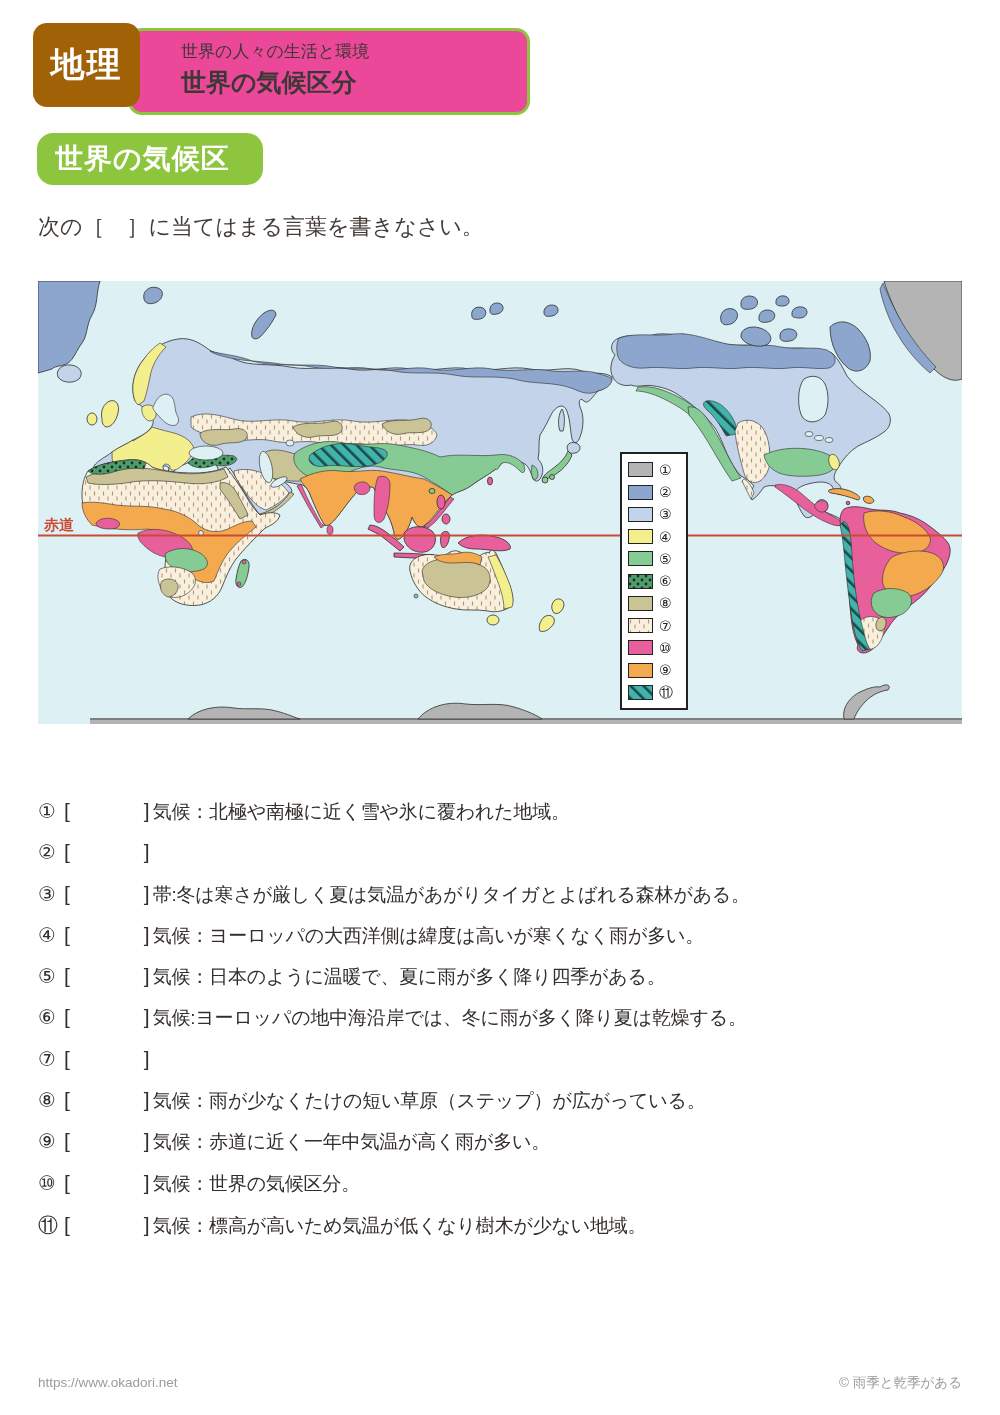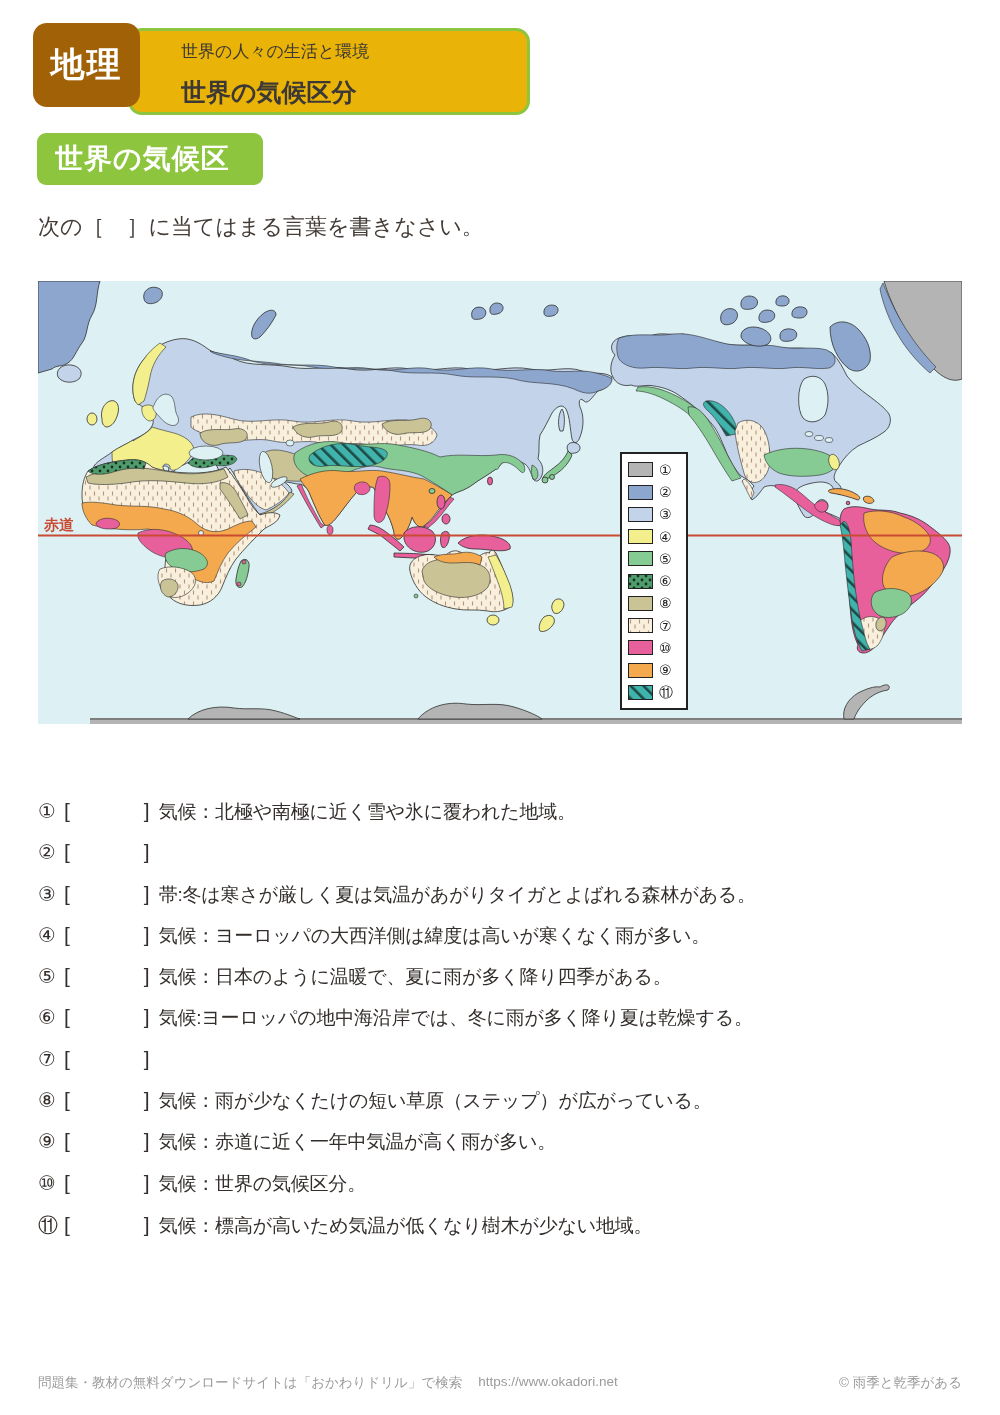--- a/index.html
+++ b/index.html
@@ -10,28 +10,28 @@
   }
   
   .subject-box{
     position:absolute;left:33px;top:23px;width:107px;height:84px;
     background:#a16207;border-radius:14px;z-index:2;
     display:flex;align-items:center;justify-content:center;
     color:#fff;font-size:34px;font-weight:bold;letter-spacing:2px;
   }
   .title-box{
     position:absolute;left:128px;top:28px;width:402px;height:87px;
-    border:3px solid #8dc53f;border-radius:14px;background:#eab308;z-index:1;
+    border:3px solid #8dc53f;border-radius:14px;background:#ec4899;z-index:1;
     box-sizing:border-box;padding:10px 10px 0 50px;
   }
   .title-box .unit{font-size:17px;color:#3c3835;line-height:1.3;}
-  .title-box .ttl{font-size:25px;color:#3c3835;font-weight:600;margin-top:13px;}
+  .title-box .ttl{font-size:25px;color:#3c3835;font-weight:600;margin-top:3px;}
   .section-label{
     position:absolute;left:37px;top:133px;width:226px;height:52px;
-    background:#8dc53f;border-radius:9px;
+    background:#8dc53f;border-radius:16px;
     display:flex;align-items:center;padding-left:18px;box-sizing:border-box;
     color:#fff;font-size:28px;font-weight:bold;letter-spacing:1px;
   }
   .instruction{position:absolute;left:38px;top:212px;font-size:22px;color:#433b36;}
 
   
   .map-box{
     position:absolute;left:38px;top:281px;width:924px;height:443px;
     background:#ddf1f4;overflow:hidden;
   }
@@ -52,21 +52,21 @@
   .f8{fill:#c9c396}.f9{fill:#f4a94e}.f10{fill:#e7609c}.f11{fill:url(#pat-stripe)}
   .sea{fill:#ddf1f4}
   .equator-text{font-size:15px;fill:#c94b32;font-weight:bold;}
 
   
   .questions{position:absolute;left:38px;top:799px;width:930px;}
   .q-row{display:flex;align-items:baseline;height:41.3px;font-size:19px;color:#332e2b;}
   .q-num{width:26px;font-size:20px;flex:0 0 auto;}
   .q-bracket{font-size:21px;flex:0 0 auto;}
   .q-blank{width:74px;flex:0 0 auto;}
-  .q-text{margin-left:9px;white-space:nowrap;letter-spacing:-0.2px;}
+  .q-text{margin-left:3px;white-space:nowrap;letter-spacing:-0.2px;}
 
   
   .footer{
     position:absolute;left:38px;right:38px;top:1374px;
     display:flex;justify-content:space-between;align-items:baseline;
     font-size:13.5px;color:#9b9b9b;
   }
   .footer .f-left{display:flex;gap:16px;}
 </style>
 </head>
@@ -406,17 +406,16 @@
       <span class="q-num">⑪</span>
       <span class="q-bracket">[</span>
       <span class="q-blank"></span>
       <span class="q-bracket">]</span>
       <span class="q-text">気候：標高が高いため気温が低くなり樹木が少ない地域。</span>
     </div>
   </div>
 
 <div class="footer">
   <div class="f-left">
-    <span>問題集・教材の無料ダウンロードサイトは「おかわりドリル」で検索</span>
     <span>https://www.okadori.net</span>
   </div>
   <span>© 雨季と乾季がある</span>
 </div>
 
 </body></html>

